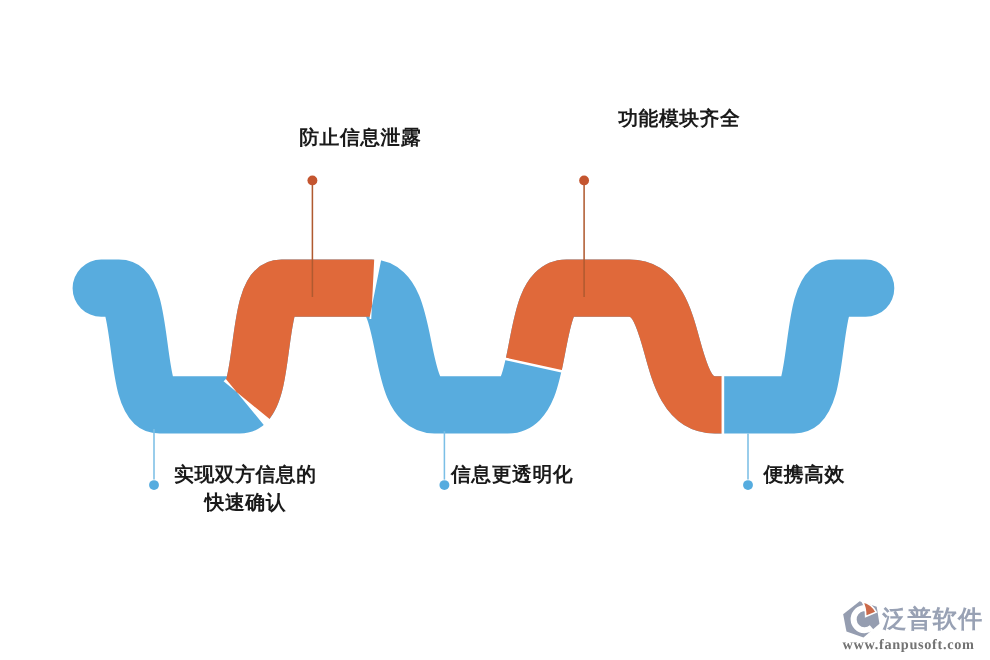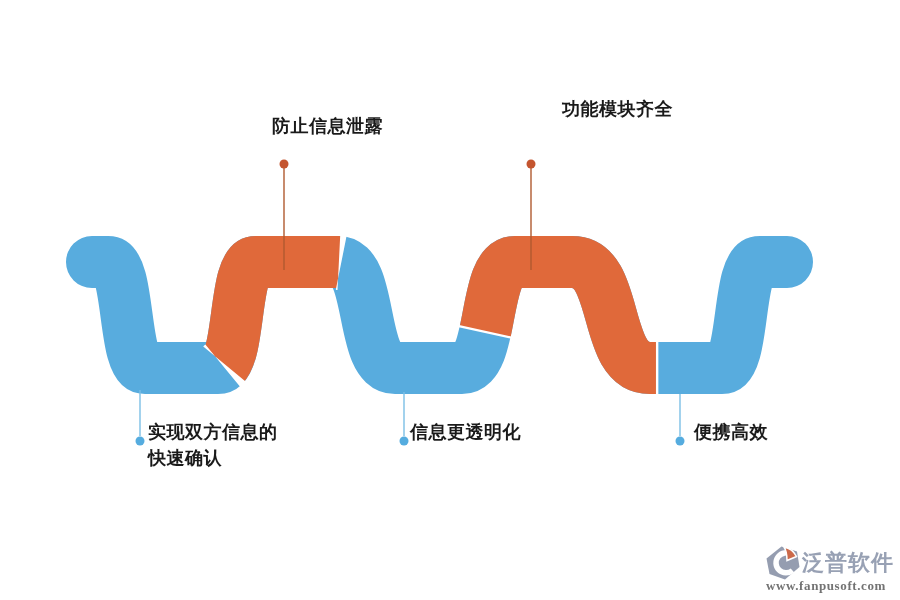--- a/index.html
+++ b/index.html
@@ -48,21 +48,21 @@
         <circle cx="404" cy="441" r="4.5" fill="#55ACDF"></circle>
         <line x1="680" x2="680" y1="394" y2="436" stroke="#7BBFE6" stroke-width="1.4"></line>
         <circle cx="680" cy="441" r="4.5" fill="#55ACDF"></circle>
       </g>
   </svg>
 
   <div class="callout-label" style="left: 272px; top: 113px;">防止信息泄露</div>
 
   <div class="callout-label" style="left: 562px; top: 96px;">功能模块齐全</div>
 
-  <div class="callout-label" style="left: 148px; top: 419px; width: 150px;">实现双方信息的
+  <div class="callout-label" style="left: 148px; top: 419px; text-align: center; width: 150px;">实现双方信息的
 快速确认</div>
 
   <div class="callout-label" style="left: 694px; top: 419px;">便携高效</div>
 
   <div class="callout-label" style="left: 410px; top: 419px;">信息更透明化</div>
 
   <div class="logo">
     <svg class="logo-mark" width="34" height="34" viewBox="0 0 34 34">
       <path id="mark-base" d="M15.5 0.5 L31 5.5 L33.5 21 L19 33.5 L3.5 28 L0.5 12.5 Z" fill="#959DB0"></path>
       <path d="M25.5 8.5 A10 10 0 1 0 26.5 24.5" stroke="#ffffff" stroke-width="5.5" fill="none"></path>

